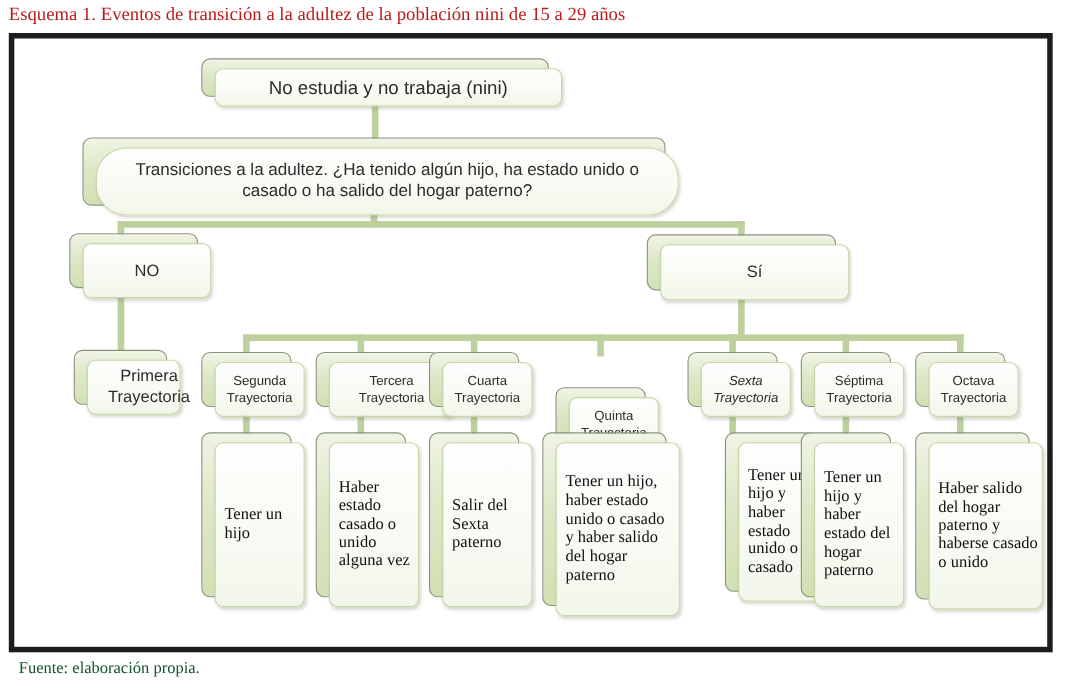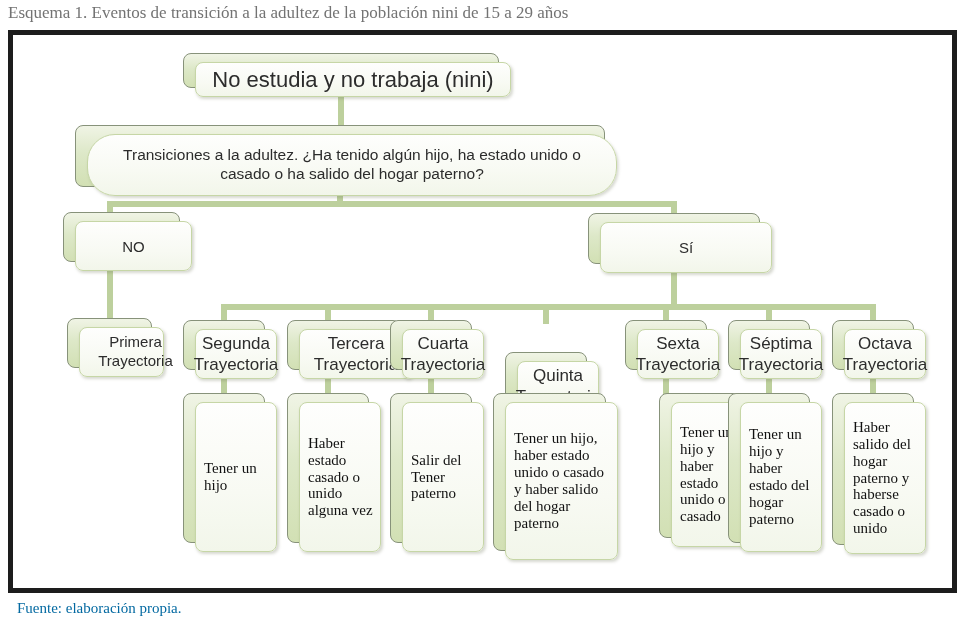--- a/index.html
+++ b/index.html
@@ -2,53 +2,53 @@
 <html><head>
 <meta charset="utf-8">
 <style>
   html,body{margin:0;padding:0;}
   body{
     width:976px;height:630px;position:relative;background:#ffffff;
     font-family:"Liberation Sans",sans-serif;overflow:hidden;
   }
   .doc-title{
     position:absolute;left:8px;top:3px;width:940px;
-    font-family:"Liberation Serif",serif;font-size:17px;color:#737373;
+    font-family:"Liberation Serif",serif;font-size:17px;color:#b91c1c;
   }
   .frame{
     position:absolute;left:8px;top:30px;width:949px;height:563px;
     border:5px solid #1d1d1d;background:#ffffff;box-sizing:border-box;
   }
   .doc-footer{
     position:absolute;left:17px;top:600px;
-    font-family:"Liberation Serif",serif;font-size:15px;color:#0369a1;
+    font-family:"Liberation Serif",serif;font-size:15px;color:#14532d;
   }
   
   .conn{position:absolute;background:#bdd09d;z-index:1;}
   
   .node{position:absolute;z-index:2;}
   .card-back{
     position:absolute;left:0;top:0;width:100%;height:100%;
     border:1px solid #87927a;border-radius:8px;
     background:linear-gradient(180deg,#f0f4e5 0%,#dde8c8 45%,#d2e0b4 100%);
     box-sizing:border-box;
   }
   .card-front{
     position:absolute;left:12px;top:9px;width:100%;height:100%;
     border:1px solid #c6d6a6;border-radius:8px;
     background:linear-gradient(180deg,#fefefd 0%,#f8faf3 60%,#f2f6ea 100%);
     box-shadow:1.5px 2px 3px rgba(110,120,90,.28);
     box-sizing:border-box;
     display:flex;align-items:center;justify-content:center;
     text-align:center;color:#2c2c2c;
   }
-  .root-label{font-size:22px;}
+  .root-label{font-size:17px;}
   .question-label{font-size:15.5px;line-height:1.2;padding:0 12px;border-radius:28px;}
   .answer-label{font-size:15px;}
-  .traj-label{font-size:17px;line-height:1.25;}
+  .traj-label{font-size:12px;line-height:1.25;}
   .traj-label .l1{display:block;}
   .traj-label.big{font-size:15px;padding-left:28px;}
   .desc .card-front{
     align-items:center;justify-content:flex-start;text-align:left;
     font-family:"Liberation Serif",serif;font-size:15px;line-height:1.13;
     padding:4px 3px 4px 8px;color:#111;
   }
 </style>
 </head>
 <body>
@@ -130,21 +130,21 @@
   <div class="card-front traj-label">
     <span><span class="l1">Cuarta</span><span class="l2">Trayectoria</span></span>
   </div>
 </div>
 <div class="node" style="left:505px;top:320px;width:82px;height:50px;margin-top:32px;">
   <div class="card-back"></div>
   <div class="card-front traj-label">
     <span><span class="l1">Quinta</span><span class="l2">Trayectoria</span></span>
   </div>
 </div>
-<div class="node" style="left:625px;top:320px;width:82px;height:50px;">
+<div class="node" style="left:625px;top:320px;width:82px;height:50px;font-style:italic;">
   <div class="card-back"></div>
   <div class="card-front traj-label">
     <span><span class="l1">Sexta</span><span class="l2">Trayectoria</span></span>
   </div>
 </div>
 <div class="node" style="left:728px;top:320px;width:82px;height:50px;">
   <div class="card-back"></div>
   <div class="card-front traj-label">
     <span><span class="l1">Séptima</span><span class="l2">Trayectoria</span></span>
   </div>
@@ -164,41 +164,41 @@
 </div>
 <div class="node desc" style="left:287px;top:393px;width:82px;height:150px;">
   <div class="card-back"></div>
   <div class="card-front">
       <span>Haber estado casado o unido alguna vez</span>
     </div>
 </div>
 <div class="node desc" style="left:390px;top:393px;width:82px;height:150px;">
   <div class="card-back"></div>
   <div class="card-front">
-      <span>Salir del Tener paterno</span>
+      <span>Salir del Sexta paterno</span>
     </div>
 </div>
 <div class="node desc" style="left:493px;top:393px;width:113px;height:158px;">
   <div class="card-back"></div>
   <div class="card-front">
       <span>Tener un hijo, haber estado unido o casado y haber salido del hogar paterno</span>
     </div>
 </div>
 <div class="node desc" style="left:659px;top:393px;width:82px;height:145px;">
   <div class="card-back"></div>
   <div class="card-front">
       <span>Tener un hijo y haber estado unido o casado</span>
     </div>
 </div>
 <div class="node desc" style="left:728px;top:393px;width:82px;height:150px;">
   <div class="card-back"></div>
   <div class="card-front">
       <span>Tener un hijo y haber estado del hogar paterno</span>
     </div>
 </div>
-<div class="node desc" style="left:832px;top:393px;width:82px;height:152px;">
+<div class="node desc" style="left:832px;top:393px;width:82px;height:152px;padding-left:22px;">
   <div class="card-back"></div>
   <div class="card-front">
       <span>Haber salido del hogar paterno y haberse casado o unido</span>
     </div>
 </div>
 
 <div class="doc-footer">Fuente: elaboración propia.</div>
 
 </body></html>

